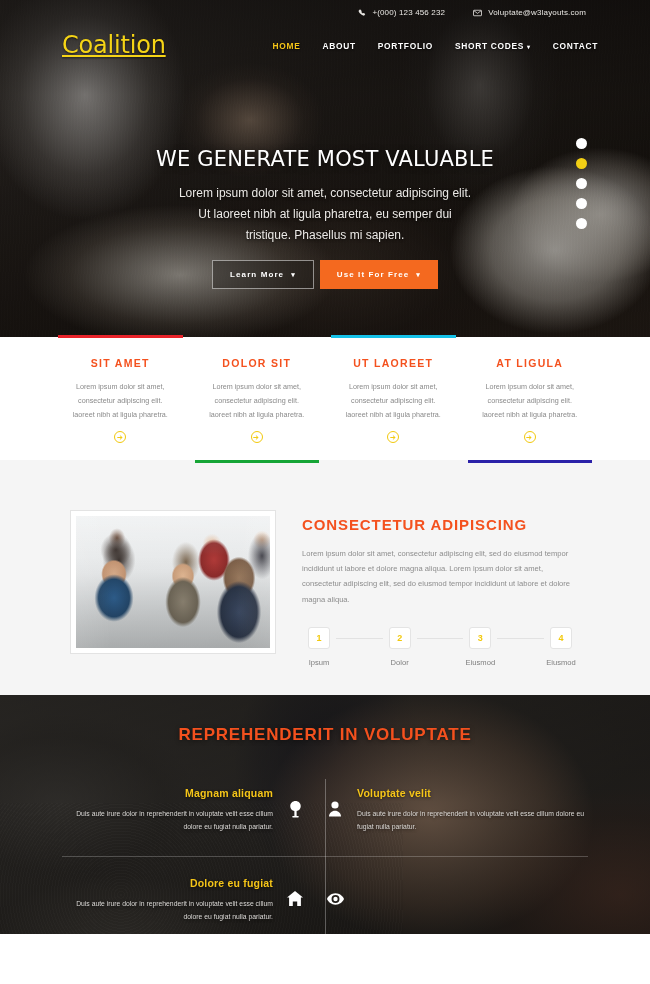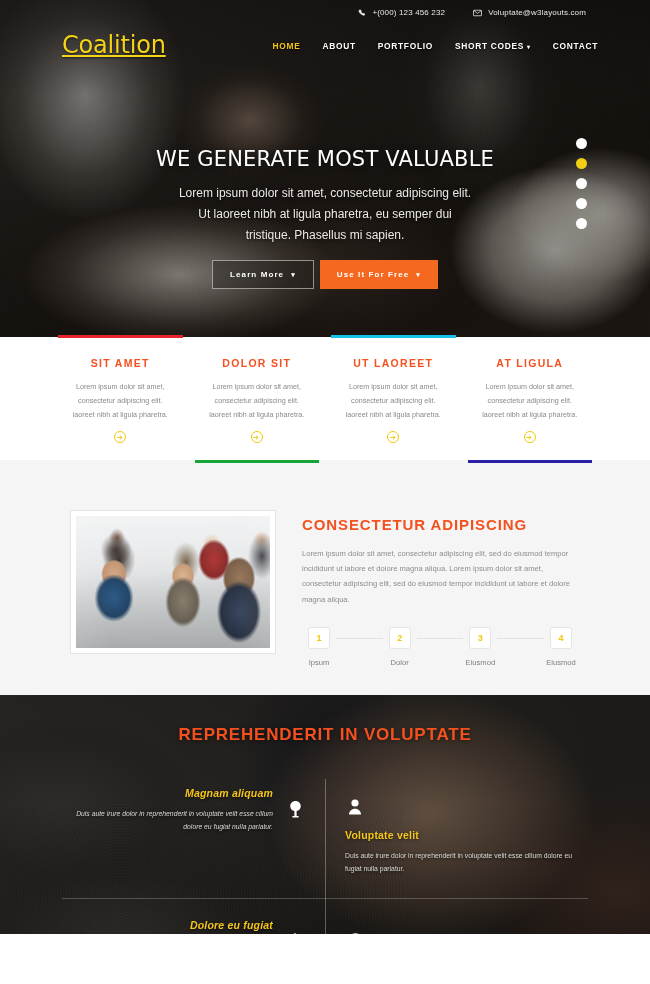--- a/index.html
+++ b/index.html
@@ -267,22 +267,22 @@
     position: relative;
   }
   .feat-divider-v {
     position: absolute; left: 50%; top: 4px; bottom: 4px;
     width: 1px; background: rgba(255,255,255,0.30);
   }
   .feat {
     display: flex; align-items: flex-start; gap: 12px;
     padding: 12px 0 22px;
   }
-  .feat.left { flex-direction: row; text-align: right; padding-right: 20px; font-style: italic; }
-  .feat.right { flex-direction: column; text-align: left; padding-left: 20px; }
+  .feat.left { flex-direction: row; text-align: right; padding-right: 20px; }
+  .feat.right { flex-direction: row; text-align: left; }
   .feat.row2 { border-top: 1px solid rgba(255,255,255,0.22); padding-top: 20px; }
   .feat-txt { flex: 1; }
   .feat-h {
     color: #f5c518; font-size: 10.5px; font-weight: bold;
     letter-spacing: .2px;
     text-shadow: 0 1px 3px rgba(0,0,0,.5);
   }
   .feat-p {
     margin-top: 8px; color: #dcdad7;
     font-size: 6.8px; line-height: 1.95;

